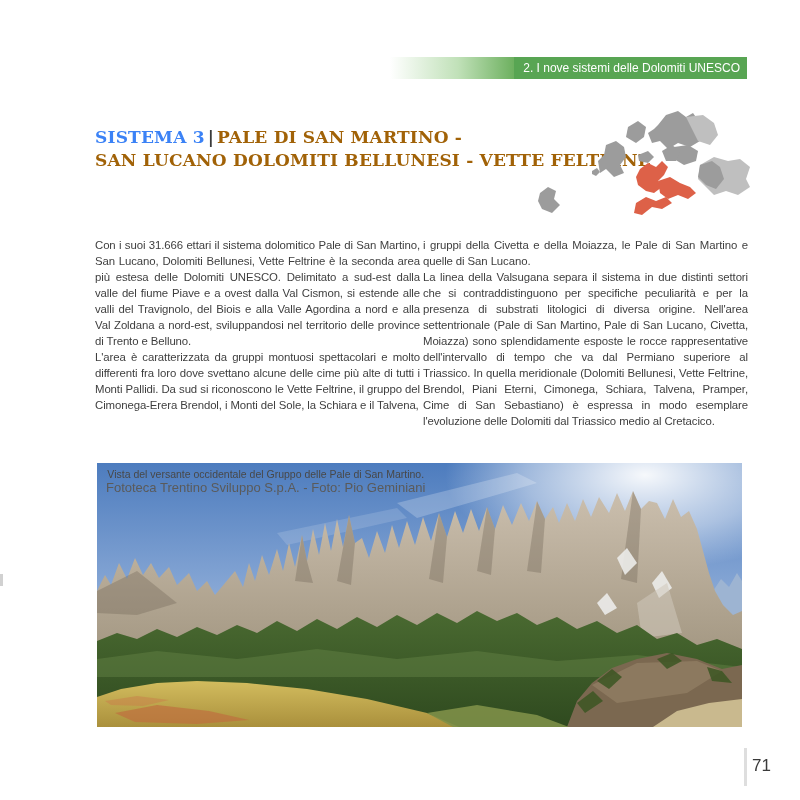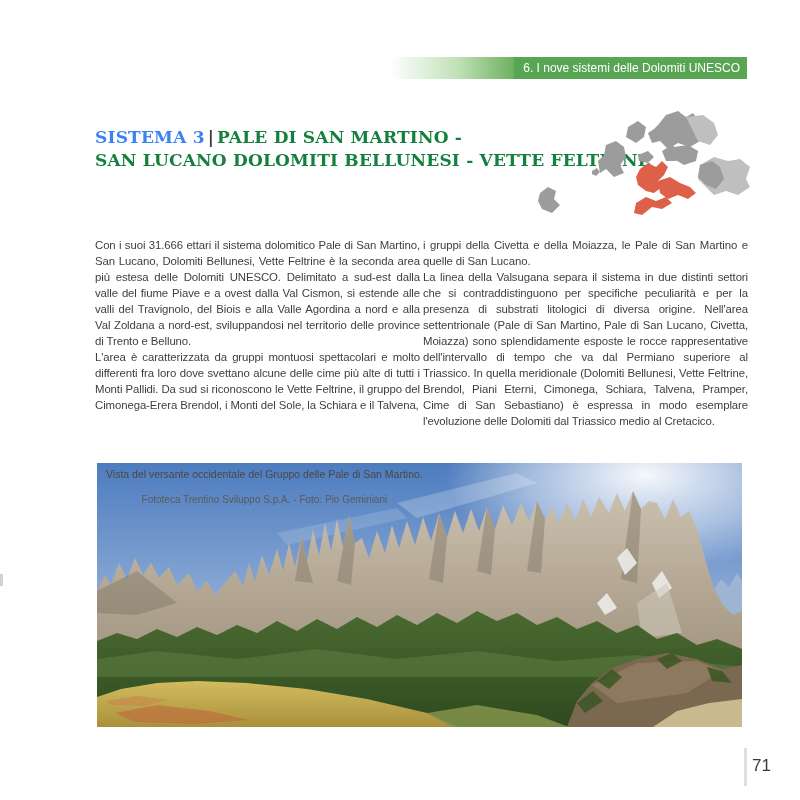--- a/index.html
+++ b/index.html
@@ -8,53 +8,53 @@
 
   
   .chapter-bar{position:absolute;left:390px;top:57px;width:357px;height:22px;display:flex;align-items:stretch;}
   .chapter-gradient{flex:1;background:linear-gradient(to right,rgba(141,200,126,0) 0%,rgba(141,200,126,.55) 55%,#6db05f 100%);}
   .chapter-label{background:#58a553;color:#ffffff;font-size:12px;line-height:22px;padding:0 7px 0 9px;white-space:nowrap;}
 
   
   .title{position:absolute;left:95px;top:126px;margin:0;font-family:"DejaVu Serif","Liberation Serif",serif;
          font-weight:bold;font-size:17px;line-height:23px;letter-spacing:.2px;}
   .t-red{color:#3b82f6;}
-  .t-green{color:#15803d;}
+  .t-green{color:#a16207;}
   .t-sep{color:#3a3a3a;margin:0 3px;}
 
   
   .map{position:absolute;left:528px;top:103px;}
 
   
   .columns{position:absolute;left:95px;top:237px;width:663px;display:flex;gap:3px;}
   .col{width:325px;}
   .col p{margin:0;font-size:11.4px;line-height:16px;text-align:justify;letter-spacing:-.1px;color:#3e3e3e;}
 
   
   .photo{position:absolute;left:97px;top:463px;width:645px;height:264px;overflow:hidden;}
   .photo svg{display:block;}
   .caption{position:absolute;top:5px;left:9px;text-align:center;}
   .caption-main{font-size:10.5px;color:#484848;line-height:13px;}
-  .caption-credit{font-size:10px;color:#5a5a5a;line-height:10px;margin-top:14px;}
+  .caption-credit{font-size:13px;color:#5a5a5a;line-height:10px;margin-top:2px;}
 
   
   .pagenum-bar{position:absolute;left:744px;top:748px;width:3px;height:38px;background:#dedede;}
   .pagenum{position:absolute;left:752px;top:756px;font-size:17px;color:#3a3a3a;}
 
   
   .crop-mark{position:absolute;left:0;top:574px;width:3px;height:12px;background:#9a9a9a;opacity:.45;}
 </style>
 </head>
 <body>
 
 <div class="page">
 
   <div class="chapter-bar">
     <div class="chapter-gradient"></div>
-    <div class="chapter-label">6. I nove sistemi delle Dolomiti UNESCO</div>
+    <div class="chapter-label">2. I nove sistemi delle Dolomiti UNESCO</div>
   </div>
 
   <h1 class="title">
     <span class="t-red">SISTEMA 3</span><span class="t-sep">|</span><span class="t-green">PALE DI SAN MARTINO -</span><br>
     <span class="t-green">SAN LUCANO DOLOMITI BELLUNESI - VETTE FELTRINE</span>
   </h1>
 
   <svg class="map" width="232" height="140" viewBox="0 0 232 140">
     <g stroke="none">
 

